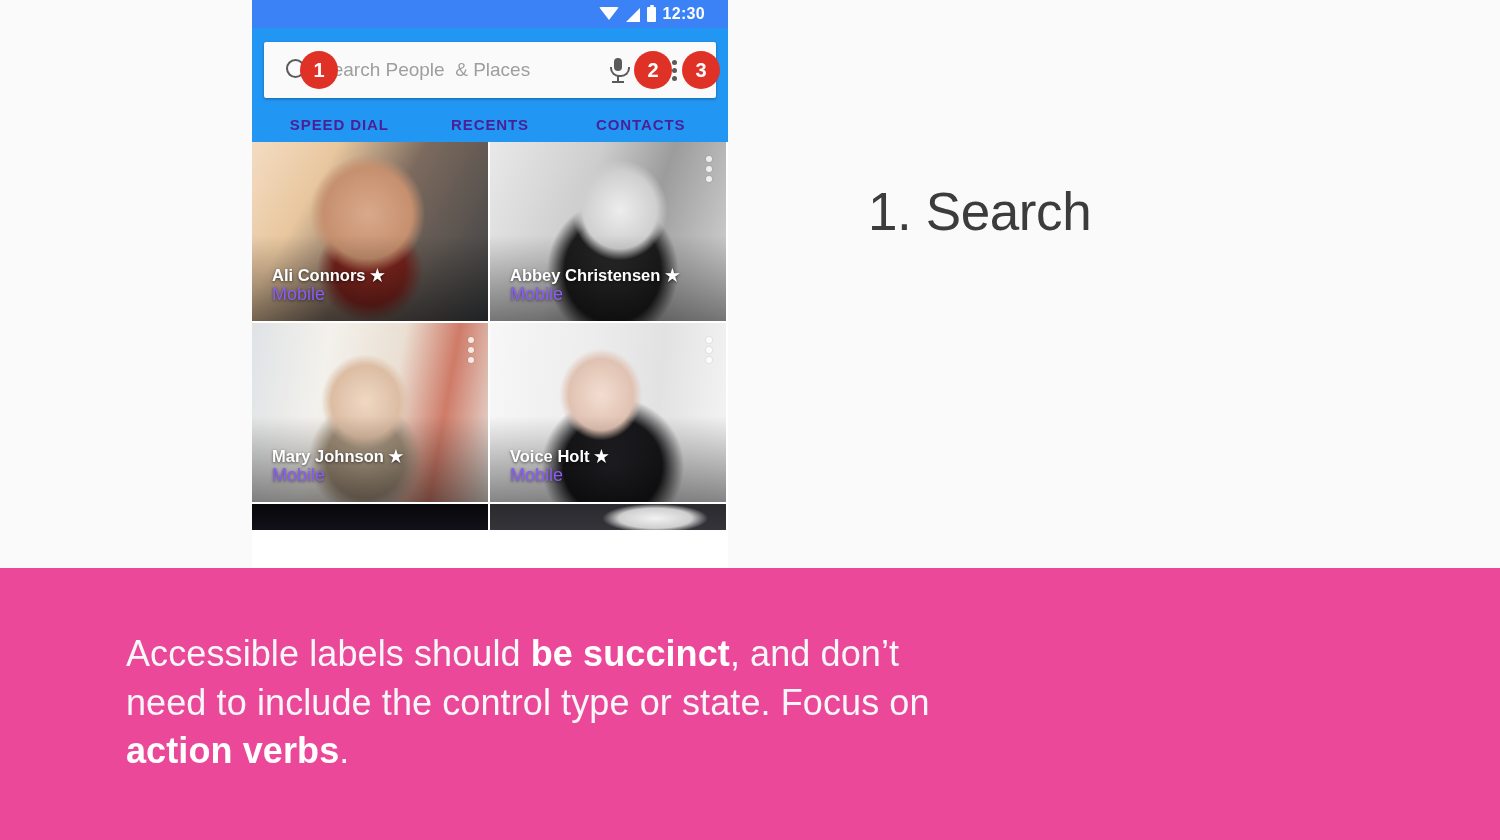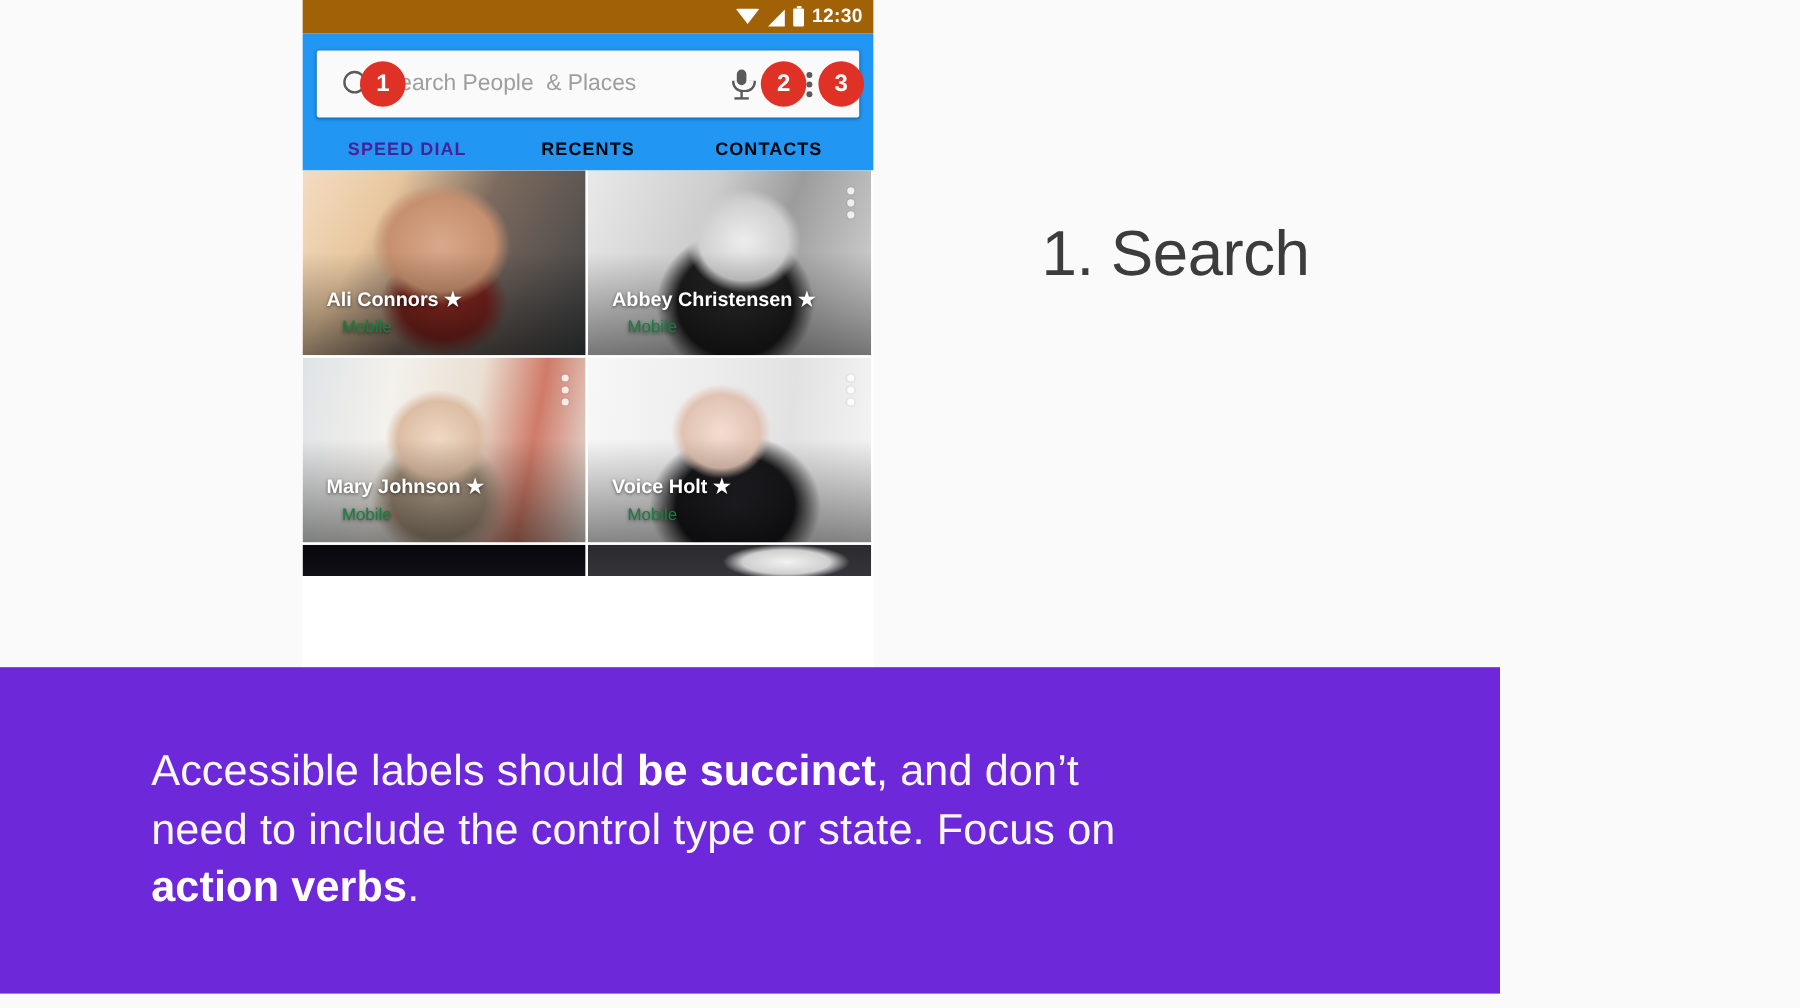--- a/index.html
+++ b/index.html
@@ -12,23 +12,23 @@
   #root { position:relative; width:1500px; height:840px; background:#fafafa; }
 
   
   #phone {
     position:absolute; left:252px; top:0; width:476px; height:568px;
     overflow:hidden; background:#fff;
   }
 
   
   .status-bar {
-    height:28px; background:#a16207; position:relative;
+    height:28px; background:#3b82f6; position:relative;
     display:flex; align-items:center; justify-content:flex-end;
-    padding-right:9px; gap:7px;
+    padding-right:23px; gap:7px;
   }
   .st-wifi {
     width:0; height:0; border-left:10px solid transparent;
     border-right:10px solid transparent; border-top:13px solid #fff;
     border-radius:2px; margin-top:-1px;
   }
   .st-signal {
     width:0; height:0; border-left:14px solid transparent;
     border-bottom:14px solid #fff; margin-top:1px;
   }
@@ -92,46 +92,46 @@
   .badge-2 { margin-left:6px; }
   .badge-3 { margin-left:5px; margin-right:-14px; }
 
   
   .tabs { display:flex; height:52px; }
   .tab {
     flex:1; display:flex; align-items:center; justify-content:center;
     color:#4c1d95; font-size:15px; font-weight:700; letter-spacing:.9px;
     position:relative; opacity:.98;
   }
-  .tab.inactive { color:#000000;justify-content:center; }
+  .tab.inactive { color:#4c1d95;justify-content:center; }
   .tab.active::after {
     content:""; position:absolute; left:0; right:0; bottom:0;
     height:4px; background:#fff;
   }
 
   
   .grid { display:flex; flex-wrap:wrap; background:#fff; }
   .cell {
-    width:50%; height:156px; position:relative; overflow:hidden;
+    width:50%; height:181px; position:relative; overflow:hidden;
     border-right:2px solid #fff; border-bottom:2px solid #fff;
   }
   .cell.short { height:28px; }
   .photo { position:absolute; inset:0; }
   .scrim {
     position:absolute; left:0; right:0; bottom:0; height:86px;
     background:linear-gradient(to top, rgba(0,0,0,.46), rgba(0,0,0,0));
   }
   .c-name {
     position:absolute; left:20px; bottom:36px; color:#fff;
     font-size:16.5px; font-weight:700; text-shadow:0 1px 3px rgba(0,0,0,.6);
     white-space:nowrap;
   }
   .c-sub {
-    position:absolute; left:33px; bottom:16px; color:#15803d;
-    font-size:14px; text-shadow:0 1px 3px rgba(0,0,0,.6);
+    position:absolute; left:20px; bottom:16px; color:#8b5cf6;
+    font-size:18px; text-shadow:0 1px 3px rgba(0,0,0,.6);
   }
   .cell-kebab {
     position:absolute; right:14px; top:14px; display:flex;
     flex-direction:column; gap:4px; opacity:.85;
   }
   .cell-kebab i {
     width:6px; height:6px; border-radius:50%;
     background:rgba(255,255,255,.92);
     box-shadow:0 0 2px rgba(0,0,0,.25);
     display:block;
@@ -171,22 +171,22 @@
 
   
   #legend { position:absolute; left:836px; top:168px; }
   .legend-item {
     font-size:53px; color:#3c3c3c; line-height:1.65;
     font-weight:400; letter-spacing:-.4px; white-space:nowrap;margin-left:32px;
   }
 
   
   #caption-band {
-    position:absolute; left:0; top:556px; width:1250px; height:272px;
-    background:#6d28d9;
+    position:absolute; left:0; top:568px; width:1500px; height:272px;
+    background:#ec4899;
   }
   #caption {
     position:absolute; left:126px; top:62px; width:820px;
     color:#f5f7f8; font-size:36px; line-height:1.35; font-weight:400;
     letter-spacing:.1px;
   }
   #caption b { font-weight:700; color:#ffffff; }
 </style>
 </head>
 <body>

